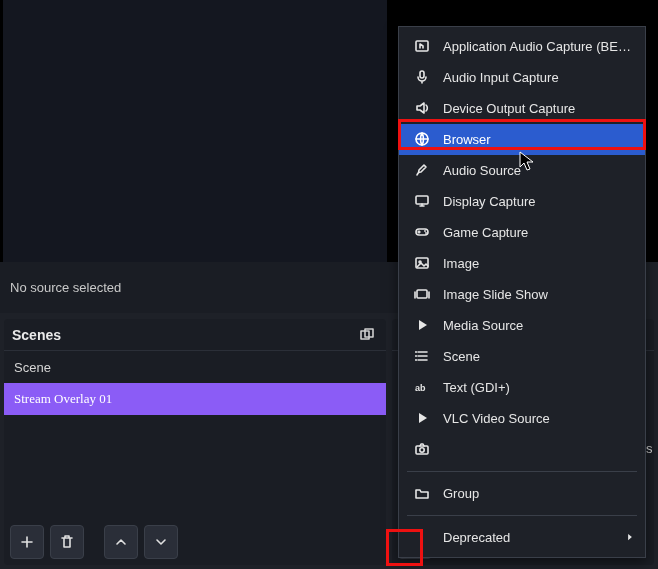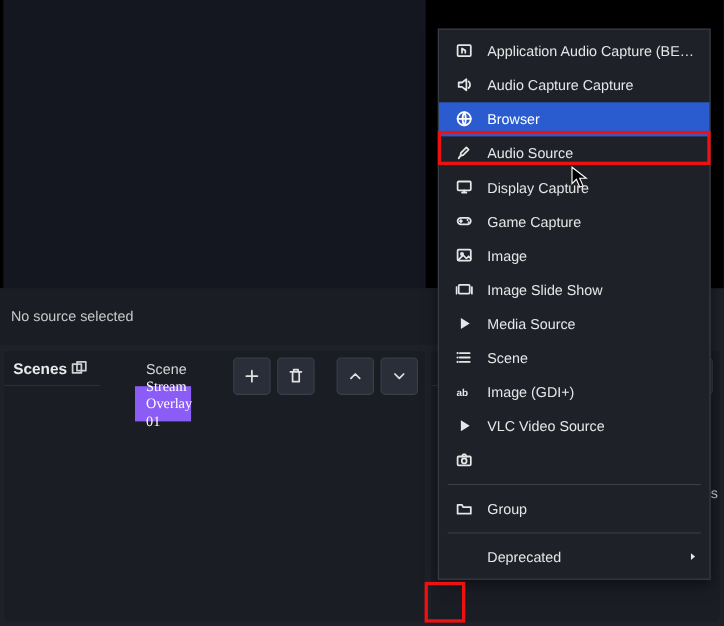--- a/index.html
+++ b/index.html
@@ -12,21 +12,21 @@
   .preview-inner { position: absolute; left: 3px; top: 0; width: 384px; height: 262px; background: #141720; }
 
   
   .toolbar { position: absolute; left: 0; top: 262px; width: 610px; height: 51px; background: #1a1d24; display: flex; align-items: center; padding: 0 10px; gap: 10px; }
   .toolbar .status { flex: 1; color: #c9c9c9; font-size: 13px; }
   .tbtn { background: #2a2e38; border: 1px solid #3a3f49; color: #d0d0d0; height: 30px; padding: 0 12px; border-radius: 4px; display: inline-flex; align-items: center; gap: 6px; font-size: 13px; cursor: pointer; }
   .tbtn .ico { width: 14px; height: 14px; display: inline-block; }
 
   
   .panels { position: absolute; left: 0; top: 313px; width: 658px; bottom: 0; display: flex; gap: 6px; padding: 6px 4px 4px 4px; }
-  .panel { background: #1a1d24; border-radius: 4px; display: flex; flex-direction: row; min-width: 0; gap: 32px; }
+  .panel { background: #1a1d24; border-radius: 4px; display: flex; flex-direction: column; min-width: 0; }
   .panel.scenes { width: 382px; }
   .panel.sources { flex: 1; }
 
   .panel-head { height: 32px; display: flex; align-items: center; padding: 0 8px; border-bottom: 1px solid #2b2f38; }
   .panel-title { font-weight: 600; font-size: 14px; flex: 1; color: #eaeaea; }
   .panel-head .headbtn { width: 22px; height: 22px; display: flex; align-items: center; justify-content: center; color: #cfcfcf; cursor: pointer; }
 
   .list { flex: 1; overflow: auto; }
   .list-item { height: 32px; display: flex; align-items: center; padding: 0 10px; color: #d6d6d6; cursor: pointer; }
   .list-item.selected { background: #8b5cf6; color: #fff; font-family: Liberation Serif, serif; }
@@ -157,25 +157,34 @@
           <svg viewBox="0 0 16 16">
             <rect class="stroke" x="2" y="3" width="12" height="10" rx="1"></rect>
             <path class="stroke" d="M6 10V6l3 2v2"></path>
           </svg>
         </span>
         <span class="lbl">Application Audio Capture (BETA)</span>
       </div>
       <div class="menu-item">
         <span class="mico">
           <svg viewBox="0 0 16 16">
+            <rect class="stroke" x="6" y="2" width="4" height="7" rx="2"></rect>
+            <path class="stroke" d="M4 8a4 4 0 0 0 8 0M8 12v2"></path>
+          </svg>
+        </span>
+        <span class="lbl">Audio Input Capture</span>
+      </div>
+      <div class="menu-item">
+        <span class="mico">
+          <svg viewBox="0 0 16 16">
             <path class="stroke" d="M3 6v4h3l4 3V3L6 6z"></path>
             <path class="stroke" d="M12 5a4 4 0 0 1 0 6"></path>
           </svg>
         </span>
-        <span class="lbl">Audio Capture Capture</span>
+        <span class="lbl">Device Output Capture</span>
       </div>
       <div class="menu-item selected">
         <span class="mico">
           <svg viewBox="0 0 16 16">
             <circle class="stroke" cx="8" cy="8" r="6"></circle>
             <path class="stroke" d="M2 8h12M8 2c2 3 2 9 0 12M8 2c-2 3-2 9 0 12"></path>
           </svg>
         </span>
         <span class="lbl">Browser</span>
       </div>
@@ -244,21 +253,21 @@
           </svg>
         </span>
         <span class="lbl">Scene</span>
       </div>
       <div class="menu-item">
         <span class="mico">
           <svg viewBox="0 0 16 16">
             <text x="1" y="12" font-size="9" font-weight="700" fill="currentColor">ab</text>
           </svg>
         </span>
-        <span class="lbl">Image (GDI+)</span>
+        <span class="lbl">Text (GDI+)</span>
       </div>
       <div class="menu-item">
         <span class="mico">
           <svg viewBox="0 0 16 16">
             <path class="fill" d="M5 3l8 5-8 5z"></path>
           </svg>
         </span>
         <span class="lbl">VLC Video Source</span>
       </div>
       <div class="menu-item">

